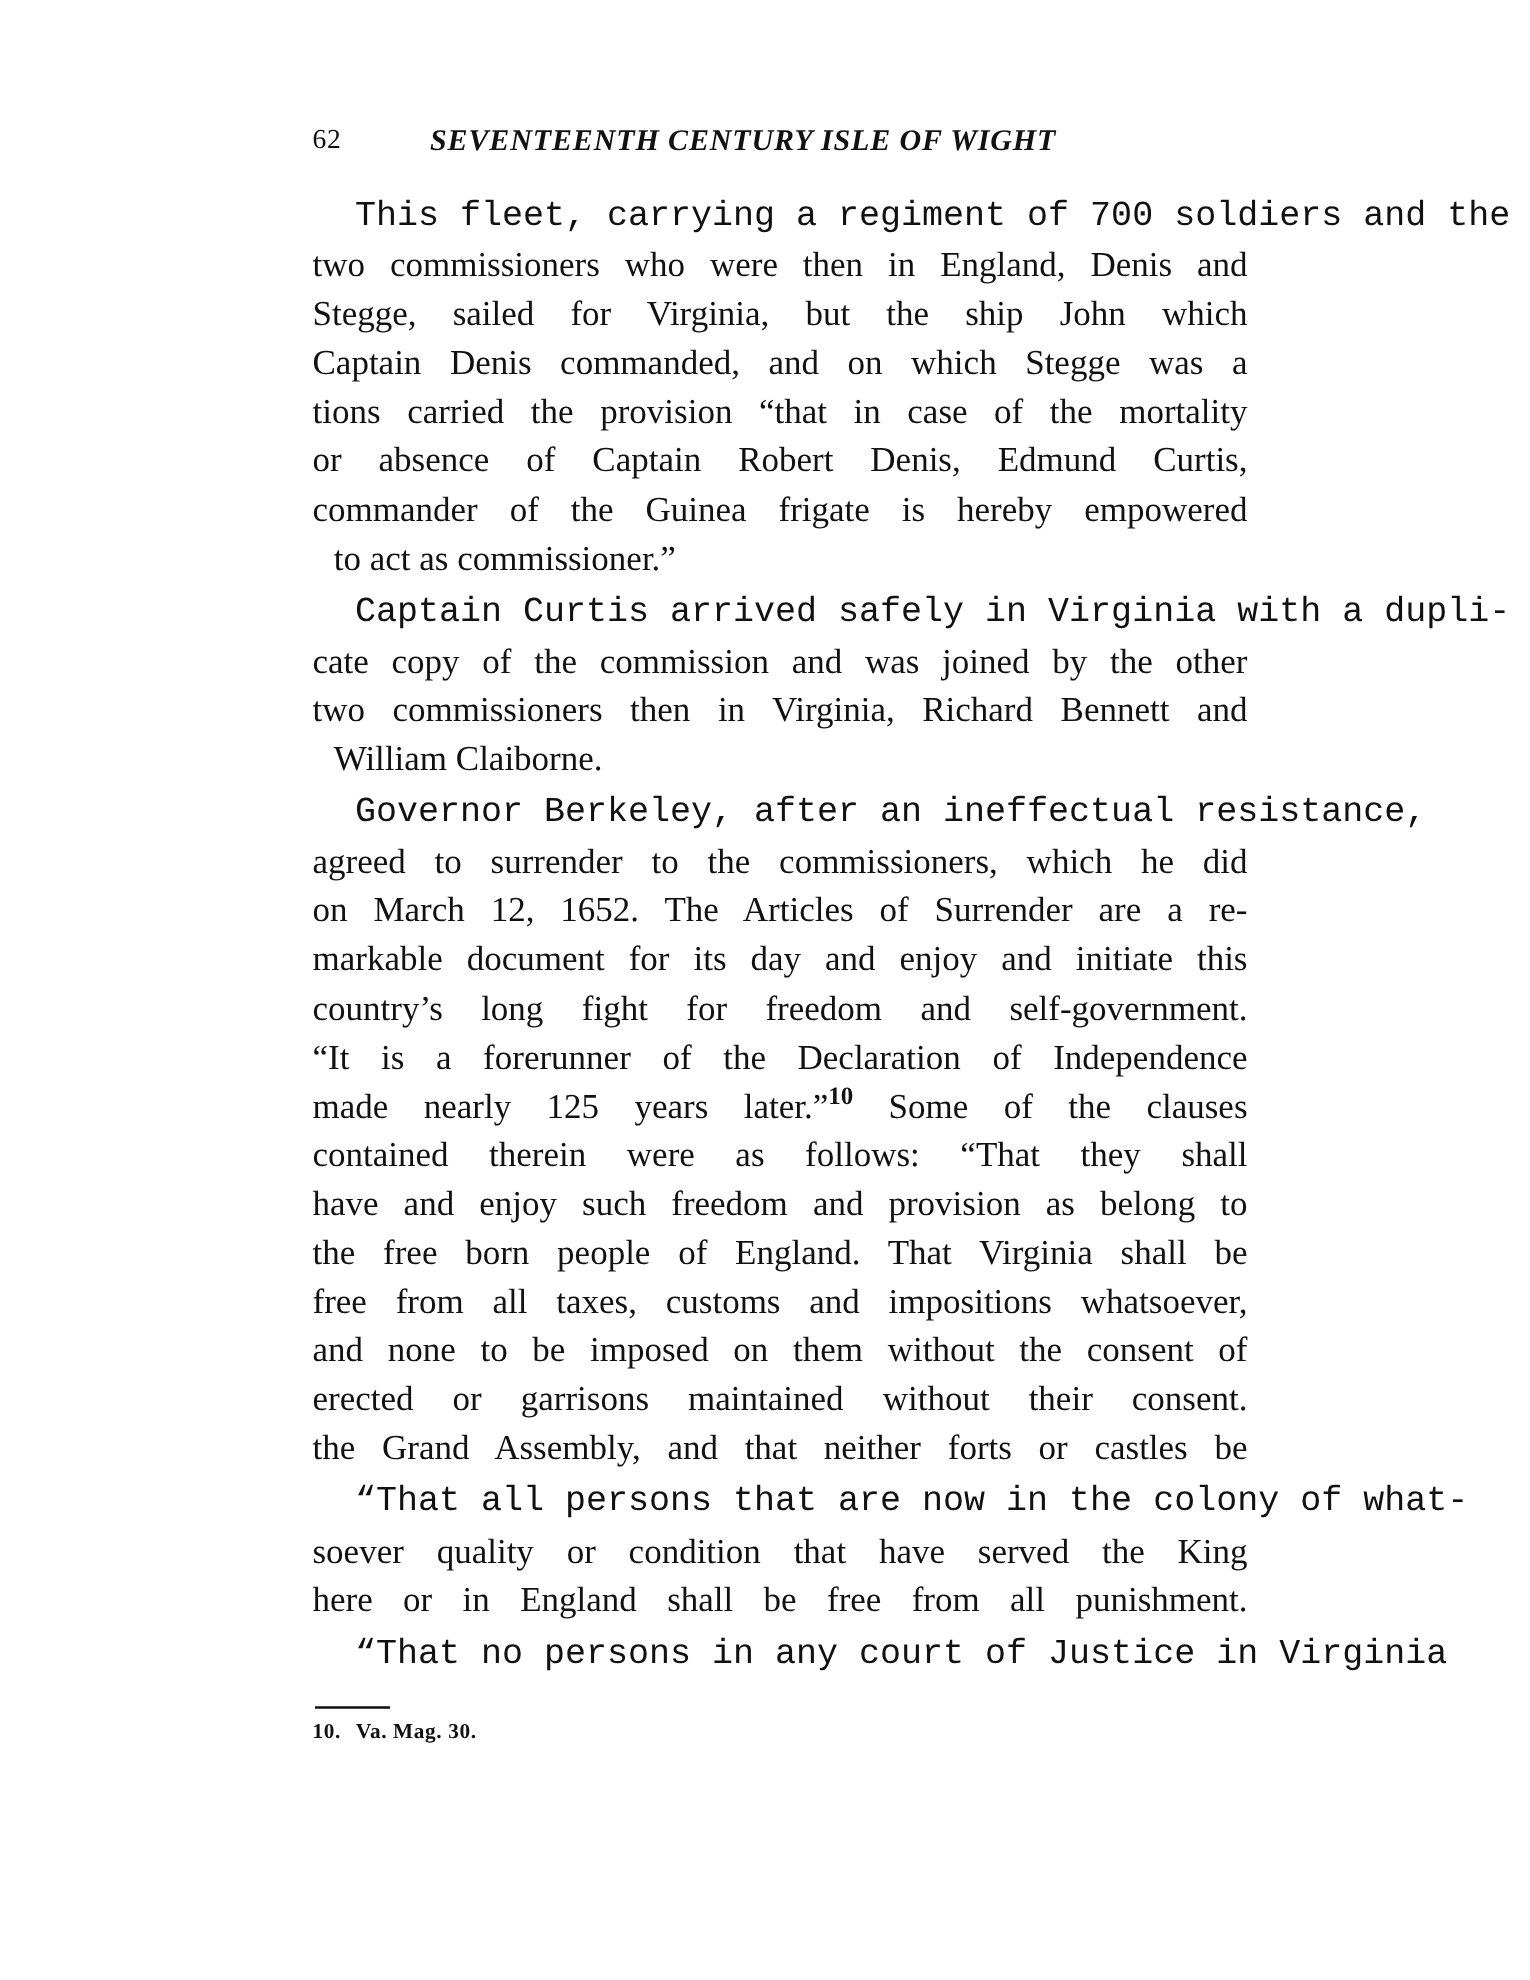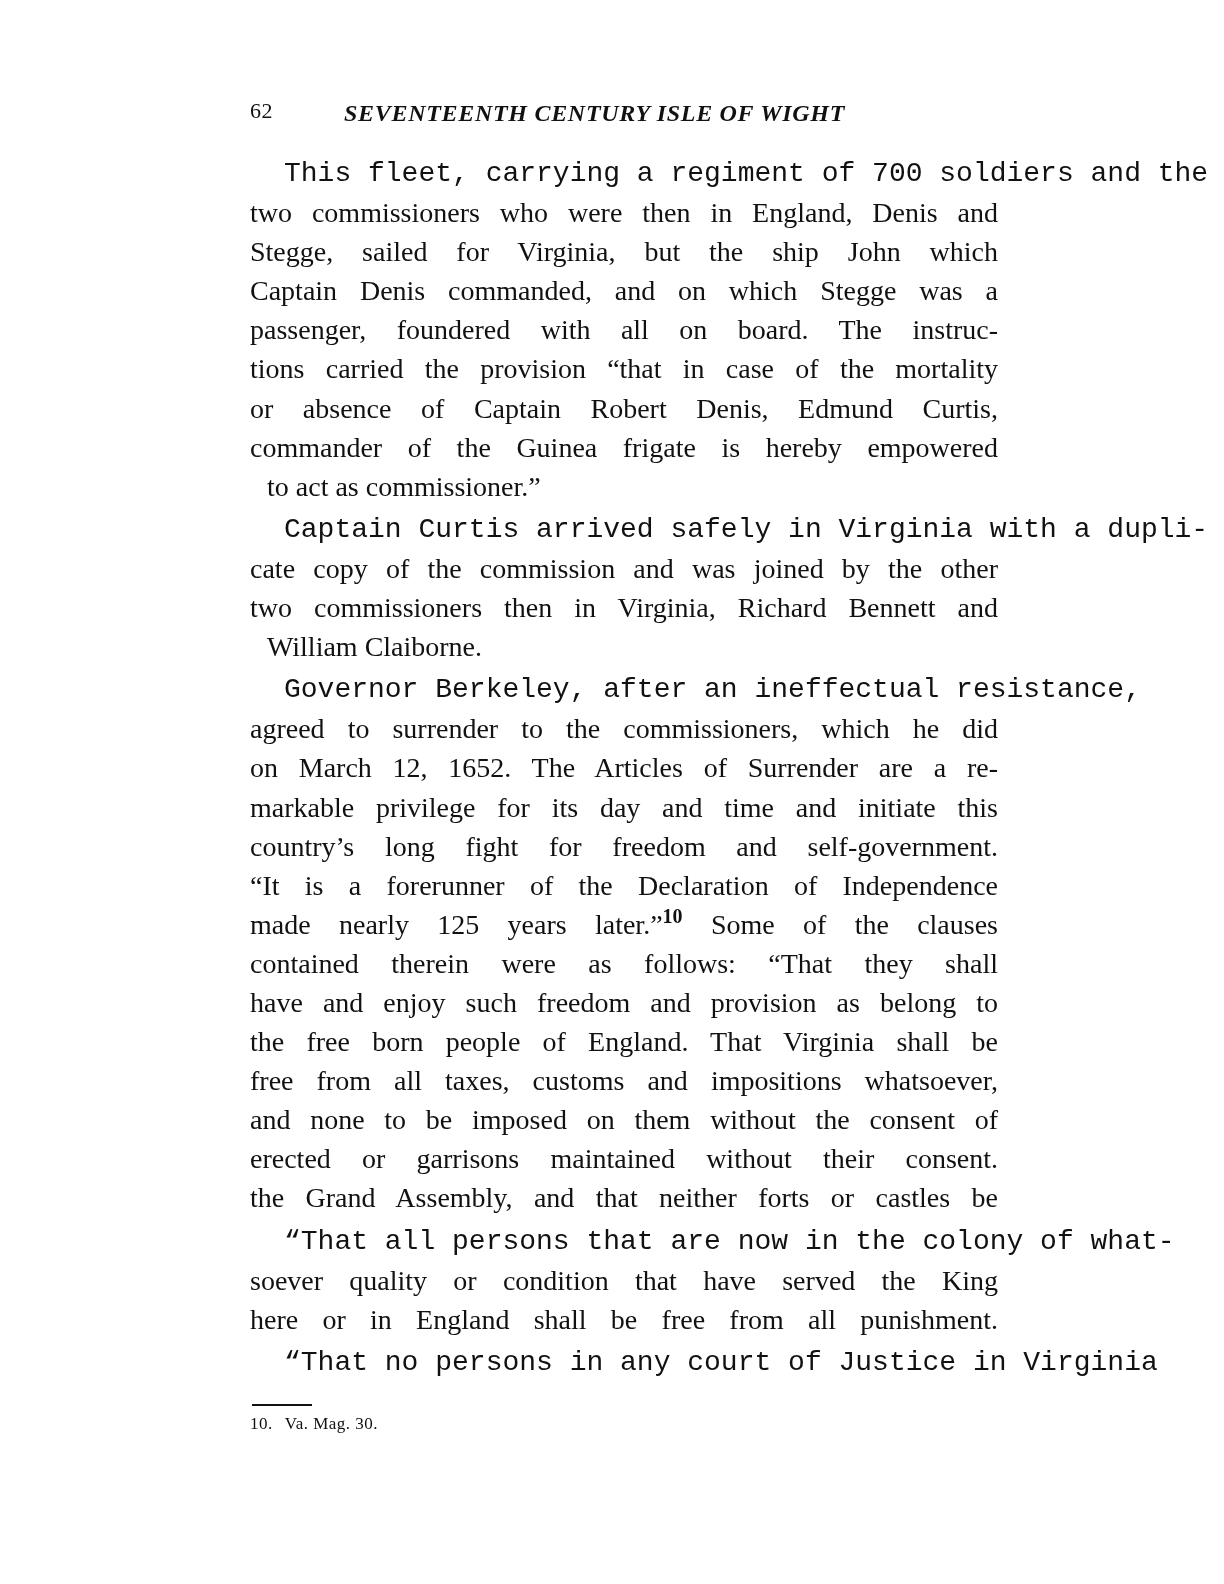--- a/index.html
+++ b/index.html
@@ -78,21 +78,21 @@
     .footnote-rule {
       width: 60px;
       height: 0;
       border-top: 2px solid #111;
       margin-top: 22px;
       margin-left: 2px;
     }
     .footnotes {
       margin-top: 8px;
       font-size: 17px;
-      font-weight: normal;
+      font-weight: bold;
       letter-spacing: 0.5px;
     }
     .footnote .fn-num {
       margin-right: 12px;
     }
   </style>
 </head>
 <body>
 
 <div class="page">
@@ -102,41 +102,40 @@
     <span class="book-title">SEVENTEENTH CENTURY ISLE OF WIGHT</span>
   </div>
 
   <div class="body-text">
 
     <div class="paragraph">
       <span class="line indent">This fleet, carrying a regiment of 700 soldiers and the</span>
       <span class="line">two commissioners who were then in England, Denis and</span>
       <span class="line">Stegge, sailed for Virginia, but the ship John which</span>
       <span class="line">Captain Denis commanded, and on which Stegge was a</span>
-      <span class="line">passenger, foundered with all on board.  The instruc-</span>
       <span class="line">tions carried the provision “that in case of the mortality</span>
       <span class="line">or absence of Captain Robert Denis, Edmund Curtis,</span>
       <span class="line">commander of the Guinea frigate is hereby empowered</span>
       <span class="line last">to act as commissioner.”</span>
     </div>
     <div class="para-gap"></div>
 
     <div class="paragraph">
       <span class="line indent">Captain Curtis arrived safely in Virginia with a dupli-</span>
       <span class="line">cate copy of the commission and was joined by the other</span>
       <span class="line">two commissioners then in Virginia, Richard Bennett and</span>
       <span class="line last">William Claiborne.</span>
     </div>
     <div class="para-gap"></div>
 
     <div class="paragraph">
       <span class="line indent">Governor Berkeley, after an ineffectual resistance,</span>
       <span class="line">agreed to surrender to the commissioners, which he did</span>
       <span class="line">on March 12, 1652.  The Articles of Surrender are a re-</span>
-      <span class="line">markable privilege for its day and time and initiate this</span>
+      <span class="line">markable document for its day and enjoy and initiate this</span>
       <span class="line">country’s long fight for freedom and self-government.</span>
       <span class="line">“It is a forerunner of the Declaration of Independence</span>
       <span class="line"><span>made nearly 125 years later.”</span><sup class="fn-ref">10</sup> <span>Some of the clauses</span></span>
       <span class="line">contained therein were as follows:  “That they shall</span>
       <span class="line">have and enjoy such freedom and provision as belong to</span>
       <span class="line">the free born people of England.  That Virginia shall be</span>
       <span class="line">free from all taxes, customs and impositions whatsoever,</span>
       <span class="line">and none to be imposed on them without the consent of</span>
       <span class="line">erected or garrisons maintained without their consent.</span>
       <span class="line">the Grand Assembly, and that neither forts or castles be</span>

